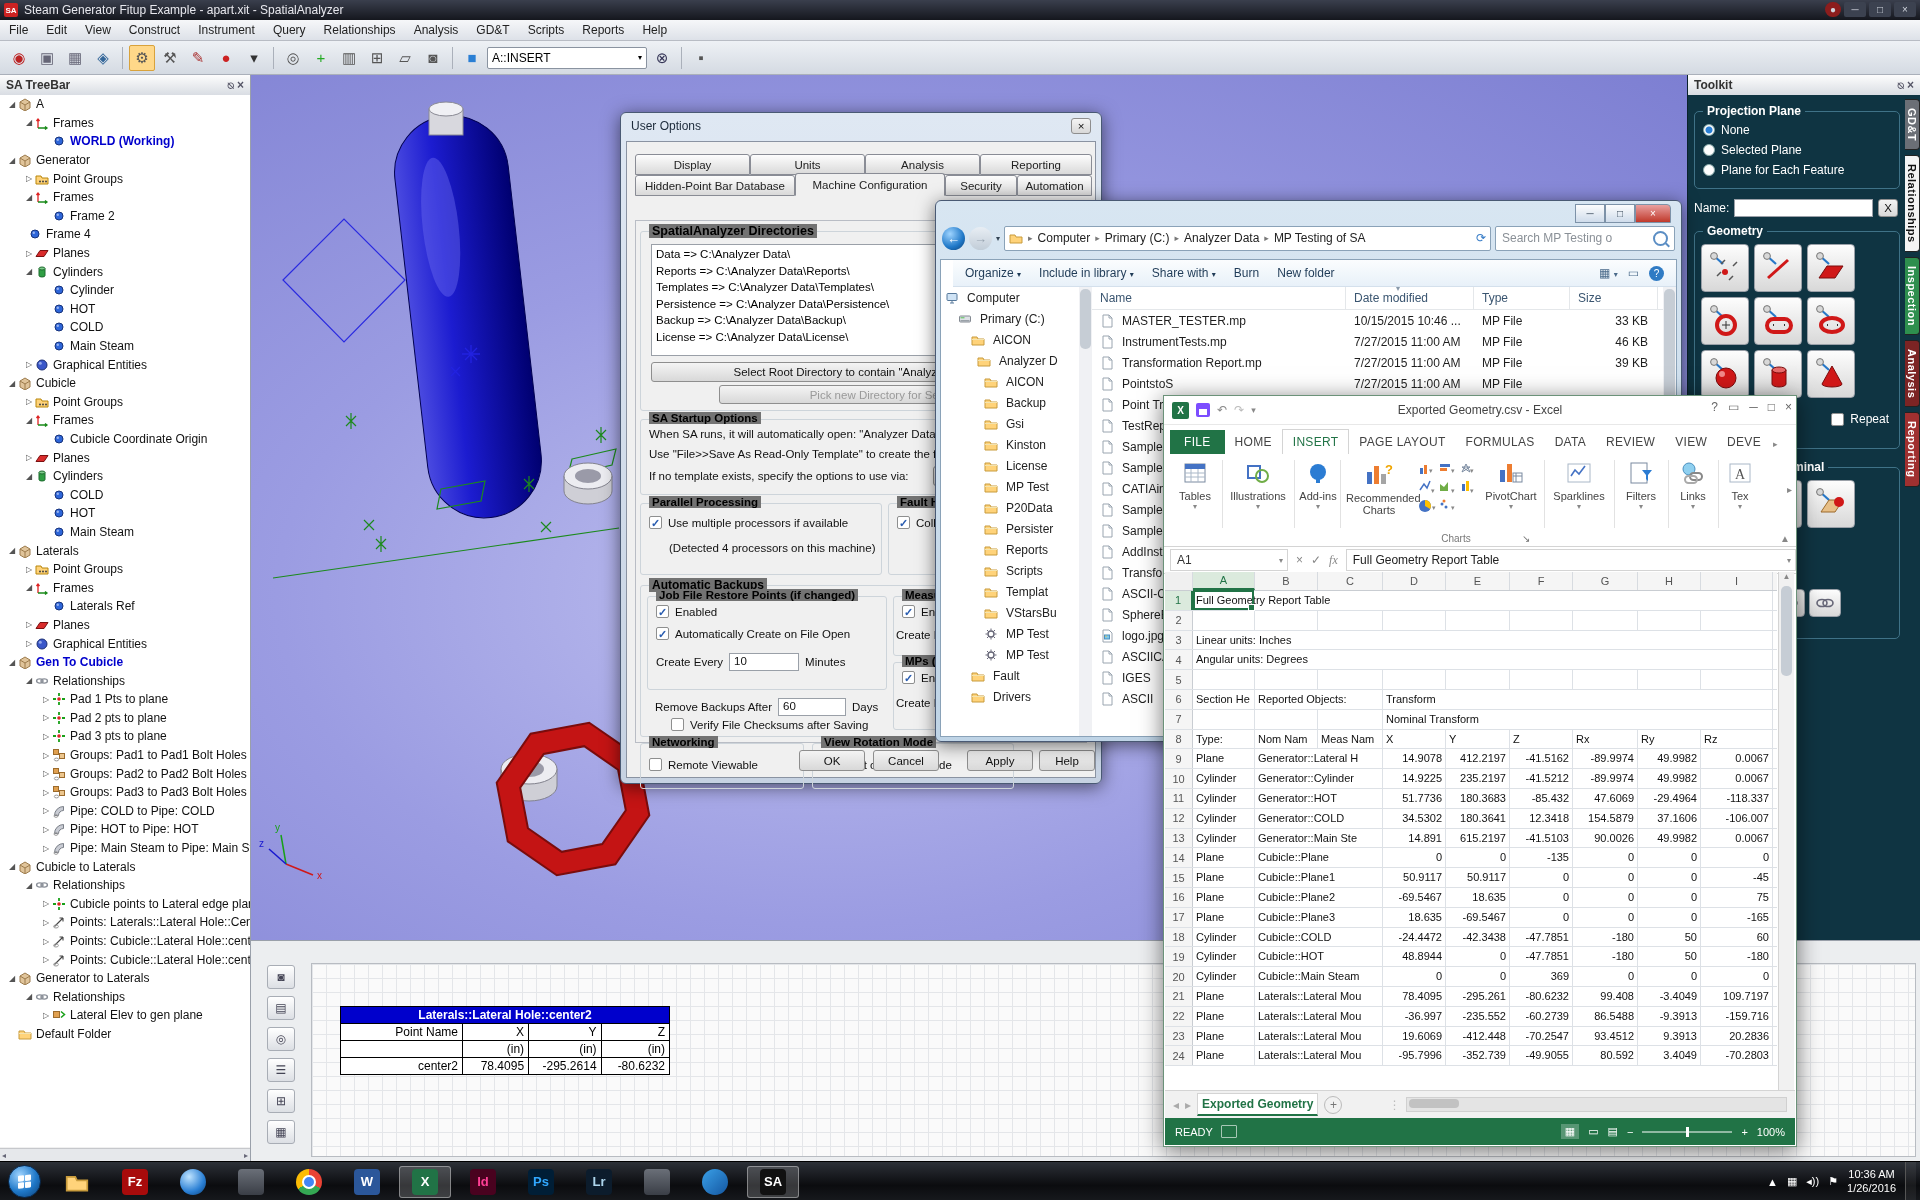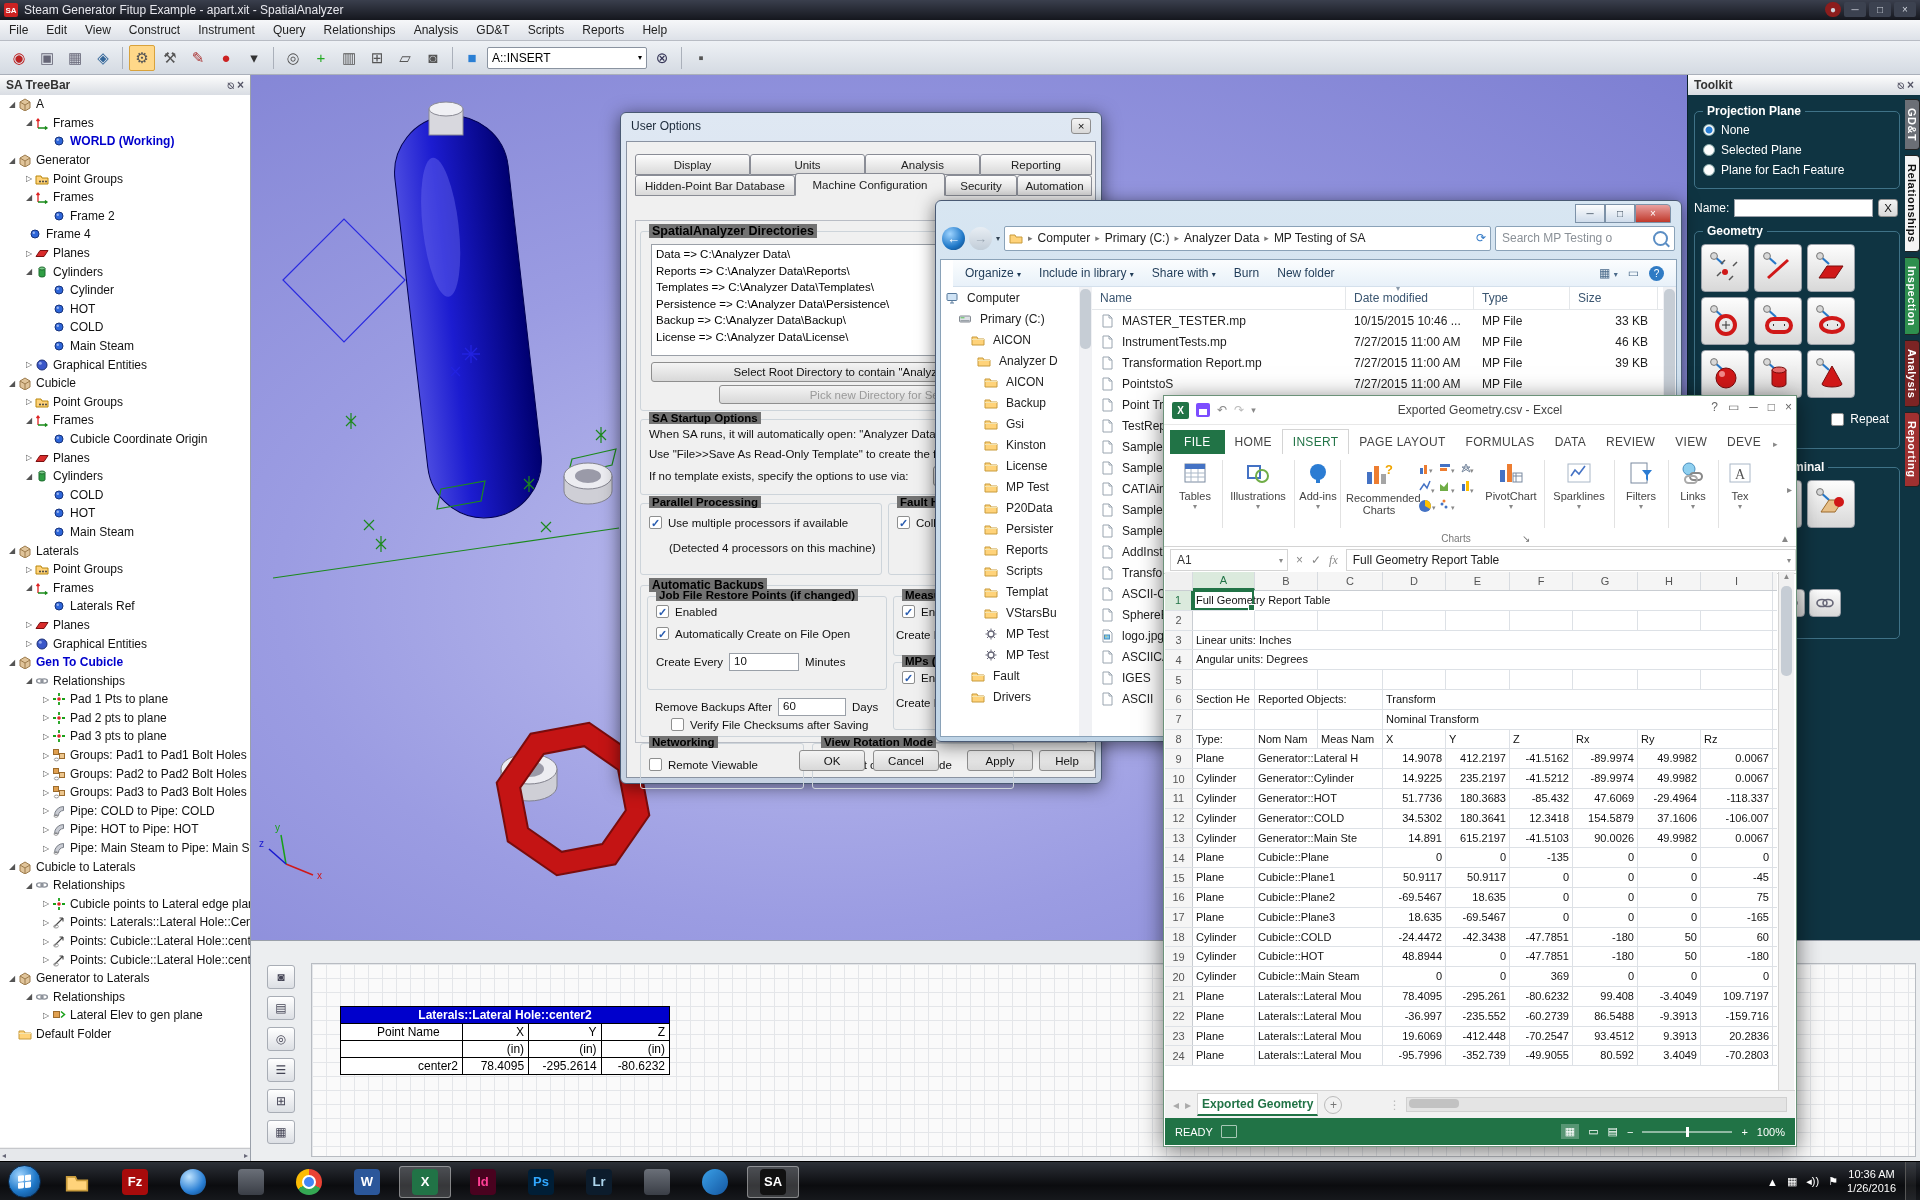--- a/index.html
+++ b/index.html
@@ -904,21 +904,21 @@
       <span class="rb-ic">⊞</span>
       <span class="rb-ic">▦</span>
     </div>
     <div id="rb-paper">
       <table id="rb-table">
         <tbody>
             <tr>
               <td id="rb-title-cell" colspan="4">Laterals::Lateral Hole::center2</td>
             </tr>
         <tr>
-          <td style="width:120px;text-align:left;padding-left:36px;">Point Name</td>
+          <td style="width:120px;text-align:right;padding-left:36px;">Point Name</td>
           <td style="width:68px;text-align:right;">X</td>
           <td style="width:71px;text-align:right;">Y</td>
           <td style="width:69px;text-align:right;">Z</td>
         </tr>
         <tr>
           <td></td>
           <td style="text-align:right;">(in)</td>
           <td style="text-align:right;">(in)</td>
           <td style="text-align:right;">(in)</td>
         </tr>

